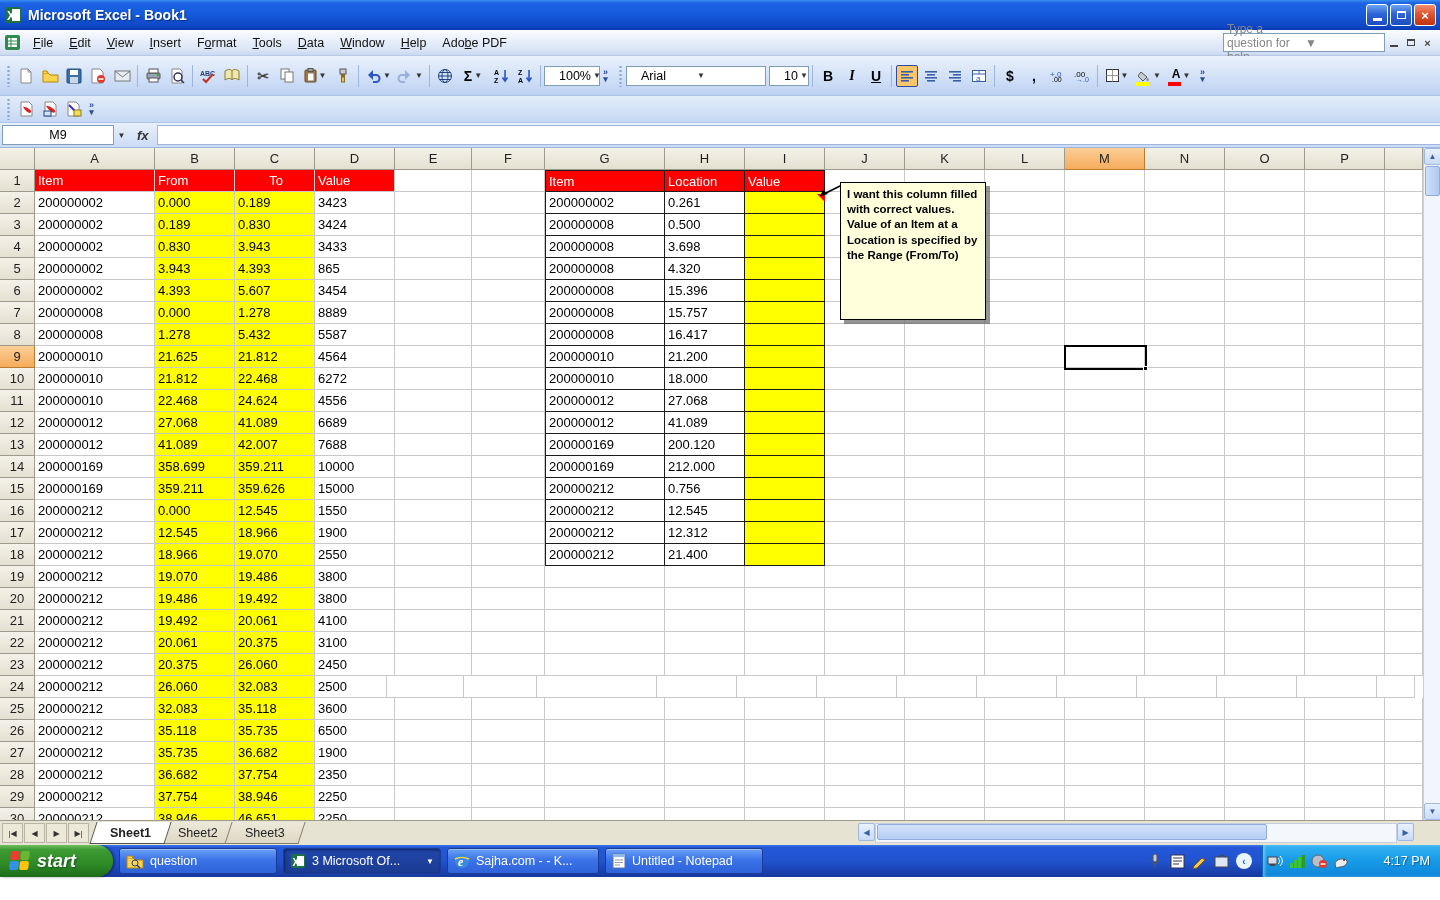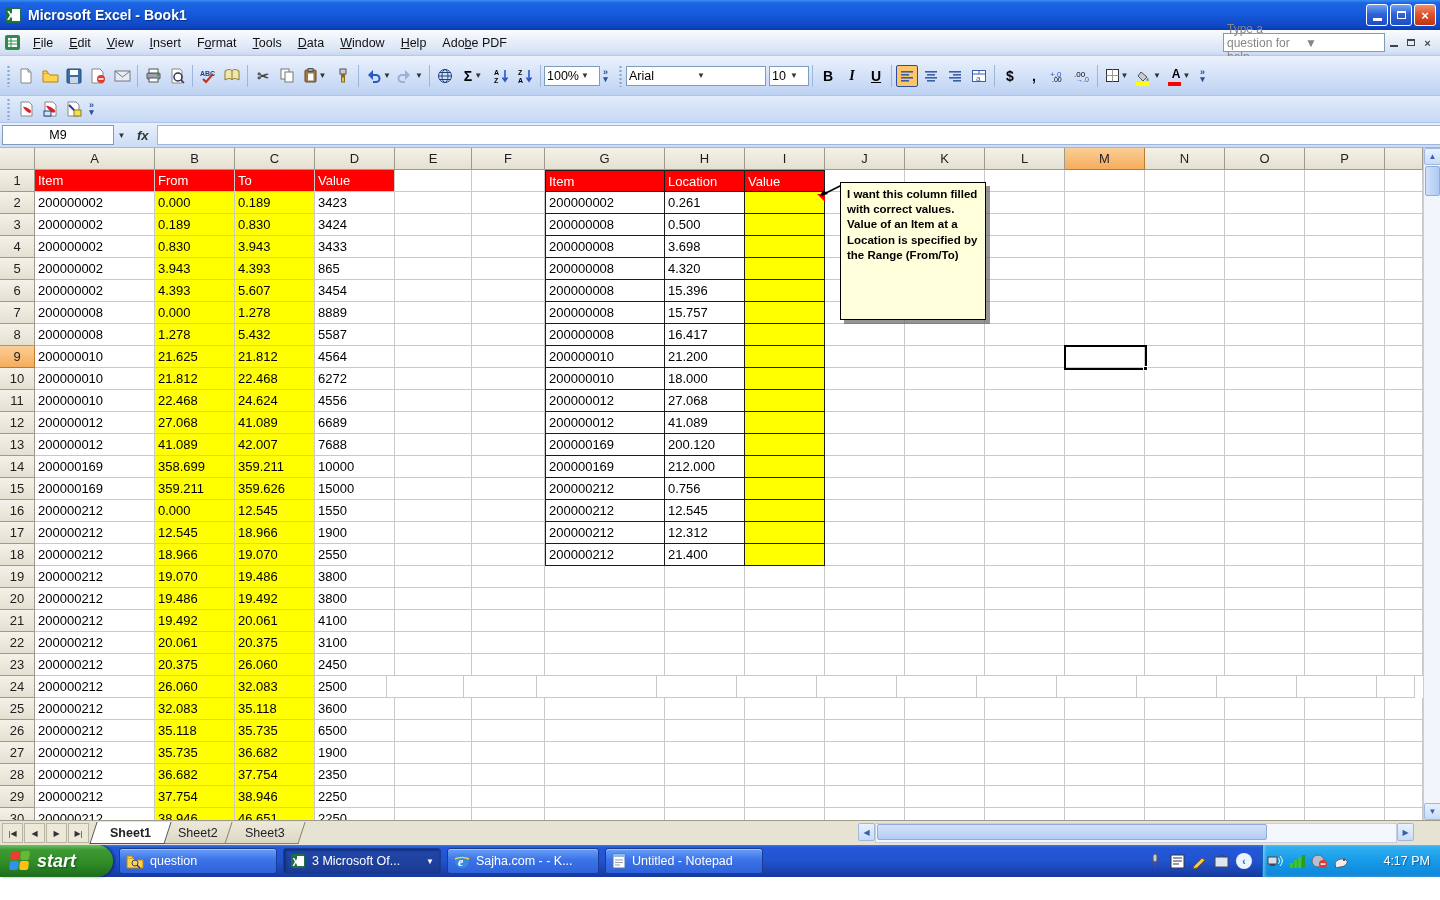--- a/index.html
+++ b/index.html
@@ -29,21 +29,21 @@
   .tb1 { height:40px; display:flex; align-items:center; padding:0 3px;
     background:linear-gradient(180deg,#EAF1FC,#CBDCF6 70%,#BCD0F0); border-bottom:1px solid #AEC4E8; }
   .tb2 { height:27px; display:flex; align-items:center; padding:0 3px;
     background:linear-gradient(180deg,#E2ECFA,#C6D8F4); border-bottom:1px solid #AEC4E8; }
   .grip { width:5px; height:22px; margin:0 3px;
     background-image:radial-gradient(circle,#89A6D4 1px,rgba(0,0,0,0) 1.3px); background-size:5px 4px; }
   .sep { width:1px; height:22px; background:#9FB6DC; margin:0 3px; }
   .tbtn { min-width:22px; height:22px; display:flex; align-items:center; justify-content:center; border-radius:2px; margin:0 1px; }
   .tbtn.dd { min-width:30px; }
   .caret { font-size:8px; color:#333; margin-left:2px; }
-  .zoombox,.fontbox,.sizebox { height:20px; background:#fff; border:1px solid #7F9DB9; display:flex; align-items:center; font-size:12.5px; padding:0 2px; }
+  .zoombox,.fontbox,.sizebox { height:20px; background:#fff; border:1px solid #7F9DB9; display:flex; align-items:center; font-size:12.5px; padding:0 14px; }
   .zoombox { width:56px; } .fontbox { width:140px; } .sizebox { width:40px; }
   .zoombox span,.fontbox span,.sizebox span { flex:1; }
   .glyph { font-size:14px; font-weight:bold; }
   .fmt-active { background:#FBC56A; border:1px solid #2B4CA0; border-radius:2px; }
   .alnsvg rect { fill:#3A5FA8; }
   .colorbar { position:absolute; left:2px; bottom:1px; width:13px; height:4px; }
   .relw { position:relative; }
   .chev { display:flex; flex-direction:column; align-items:center; margin-left:3px; color:#2B4CA0; font-size:9px; line-height:7px; font-weight:bold; }
 
   
@@ -479,21 +479,21 @@
           <div class="colhdr sel" style="width: 80px;">M</div>
           <div class="colhdr" style="width: 80px;">N</div>
           <div class="colhdr" style="width: 80px;">O</div>
           <div class="colhdr" style="width: 80px;">P</div>
           <div class="colhdr filler"></div>
         </div>
         <div class="cellrow">
           <div class="rowhdr">1</div>
           <div class="c red" style="width: 120px;">Item</div>
           <div class="c red" style="width: 80px;">From</div>
-          <div class="c red" style="width: 80px;">To</div>
+          <div class="c red" style="width: 80px; text-align: center;">To</div>
           <div class="c red" style="width: 80px;">Value</div>
           <div class="c" style="width: 77px;"></div>
           <div class="c" style="width: 73px;"></div>
           <div class="c red tbl tbl-t tbl-l" style="width: 120px;">Item</div>
           <div class="c red tbl tbl-t" style="width: 80px;">Location</div>
           <div class="c red tbl tbl-t" style="width: 80px;">Value</div>
           <div class="c" style="width: 80px;"></div>
           <div class="c" style="width: 80px;"></div>
           <div class="c" style="width: 80px;"></div>
           <div class="c" style="width: 80px;"></div>

